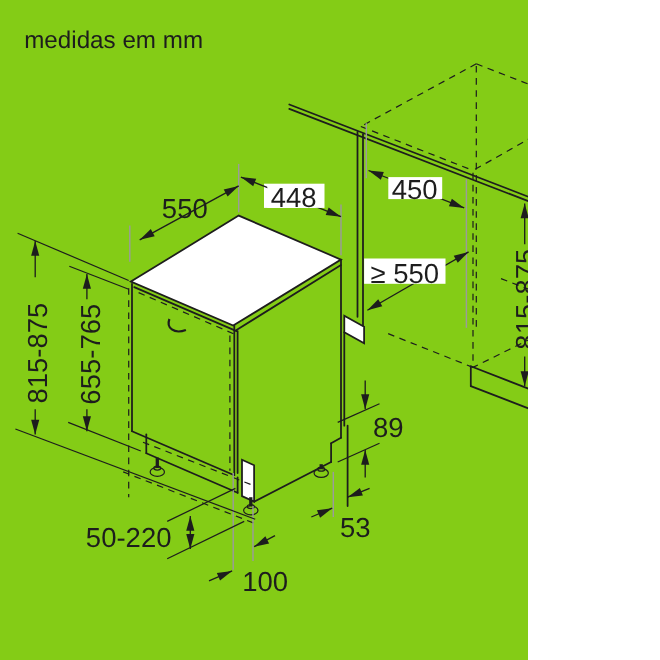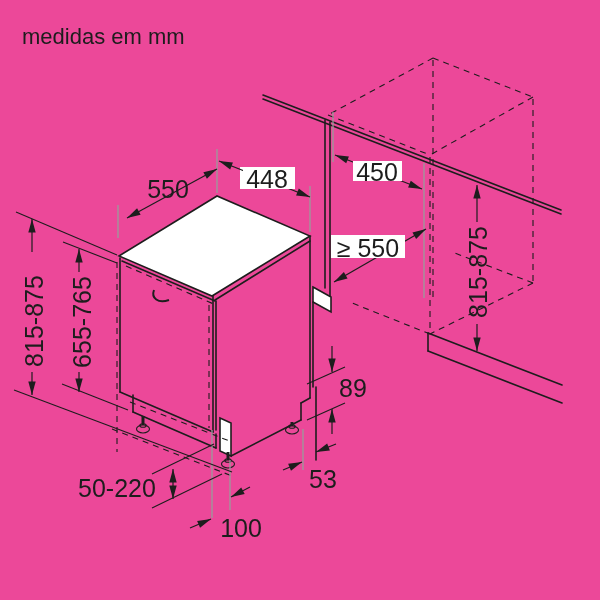--- a/index.html
+++ b/index.html
@@ -1,16 +1,16 @@
 <!DOCTYPE html>
 <html><head>
 <meta charset="utf-8">
 <style>
   html,body{margin:0;padding:0;background:#ffffff;}
-  .stage{width:600px;height:600px;background:#ec4899;position:relative;overflow:hidden;
+  .stage{width:480px;height:600px;background:#84cc16;position:relative;overflow:hidden;
          font-family:"Liberation Sans", sans-serif;}
   svg{display:block;}
   text{fill:#1d1d1d;font-family:"Liberation Sans", sans-serif;}
   .dim-label{font-size:25px;}
   .title-label{font-size:22px;}
   .obj{stroke:#1d1d1d;stroke-width:1.6;fill:none;stroke-linecap:round;}
   .objf{stroke:#1d1d1d;stroke-width:1.6;fill:#ffffff;}
   .thin{stroke:#1d1d1d;stroke-width:1.1;fill:none;}
   .dash{stroke:#1d1d1d;stroke-width:1.1;fill:none;stroke-dasharray:6 5;}
   .gray{stroke:#9b9b9b;stroke-width:1.3;fill:none;}

